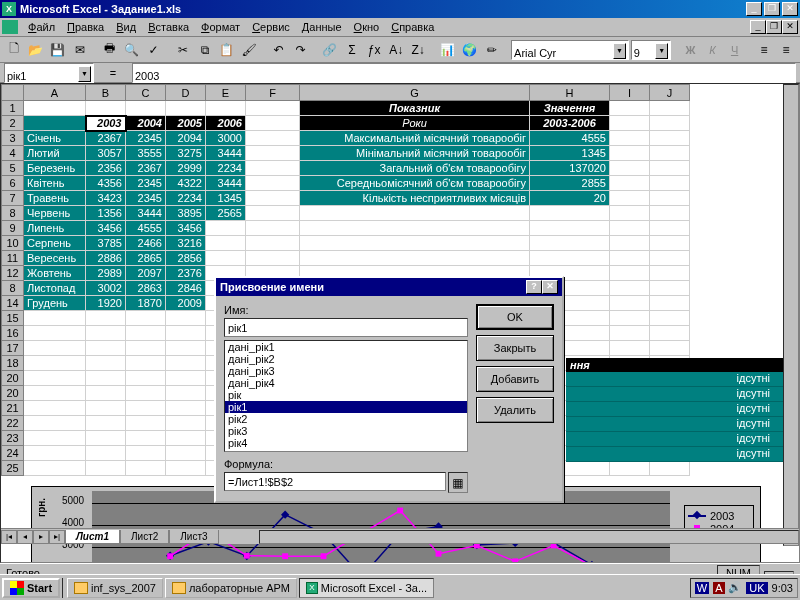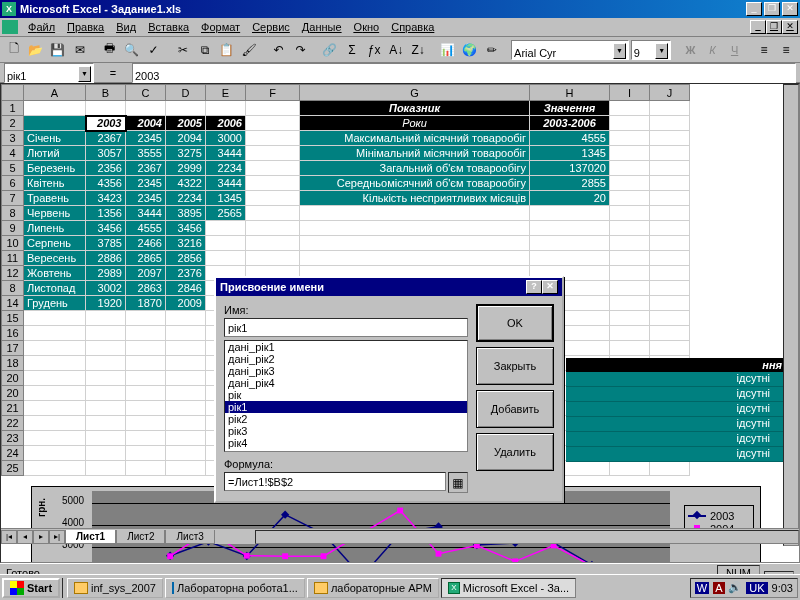--- a/index.html
+++ b/index.html
@@ -2,21 +2,21 @@
 <html><head>
 <meta charset="utf-8">
 <style>
 * { box-sizing: border-box; margin: 0; padding: 0; font-family: "MS Sans Serif", Tahoma, sans-serif; font-size: 11px; }
 body { background: #008080; width: 800px; height: 600px; overflow: hidden; position: relative; }
 .titlebar { background: linear-gradient(to right, #000080, #1084d0); color: #fff; height: 18px; display: flex; align-items: center; padding: 0 2px; }
 .titlebar .icon { width: 14px; height: 14px; background: #2a7; margin-right: 4px; display: flex; align-items: center; justify-content: center; color: #fff; font-size: 9px; font-weight: bold; }
 .titlebar .title { flex: 1; font-weight: bold; }
 .titlebar .winbtns { display: flex; gap: 2px; }
 .winbtn { width: 16px; height: 14px; background: #c0c0c0; border: 1px solid #fff; border-right-color: #000; border-bottom-color: #000; font-size: 9px; text-align: center; line-height: 11px; font-family: Marlett, sans-serif; }
-.menubar { background: #c0c0c0; height: 19px; display: flex; align-items: center; padding: 0 2px; border-bottom: 1px solid #808080; text-decoration: underline; }
+.menubar { background: #c0c0c0; height: 19px; display: flex; align-items: center; padding: 0 2px; border-bottom: 1px solid #808080; }
 .menubar .mbtn { padding: 2px 6px; }
 .menubar .mbtn.first { width: 16px; height: 14px; background: #2a7; margin-right: 4px; }
 .menubar .spacer { flex: 1; }
 .toolbar { background: #c0c0c0; height: 26px; display: flex; align-items: center; padding: 2px 4px; gap: 2px; border-bottom: 1px solid #808080; }
 .tbtn { width: 22px; height: 21px; border: 1px solid #c0c0c0; display: flex; align-items: center; justify-content: center; font-size: 12px; }
 .tsep { width: 6px; }
 .combo { height: 20px; background: #fff; border: 1px solid #808080; border-right-color: #fff; border-bottom-color: #fff; display: inline-flex; align-items: flex-end; padding: 0 2px; }
 .combo .drop { width: 13px; height: 16px; background: #c0c0c0; border: 1px solid #fff; border-right-color: #000; border-bottom-color: #000; text-align: center; font-size: 7px; line-height: 14px; margin-left: 2px; }
 .formulabar { background: #c0c0c0; height: 20px; display: flex; align-items: center; padding: 2px 4px; gap: 4px; border-bottom: 1px solid #808080; }
 .namebox { width: 90px; }
@@ -37,21 +37,21 @@
 .grid td.side-lbl { background: #008080; color: #fff; text-align: right; }
 .grid td.side-val { background: #008080; color: #fff; text-align: right; }
 .grid td.yearcell { background: #000; color: #fff; font-weight: bold; font-style: italic; text-align: right; }
 .grid td.yearcell.sel { background: #fff; color: #000; border: 2px solid #000; }
 .grid td.side-roky { background: #000; color: #fff; font-style: italic; text-align: center; }
 .corner { background: #c0c0c0; }
 
 .tabstrip { position: absolute; bottom: 18px; left: 0; right: 0; height: 16px; background: #c0c0c0; display: flex; align-items: center; border-top: 1px solid #808080; }
 .tabnav { width: 16px; height: 14px; border: 1px solid #808080; background: #c0c0c0; text-align: center; font-size: 8px; line-height: 12px; }
 .stab { padding: 1px 10px; background: #c0c0c0; border: 1px solid #808080; border-top: none; font-size: 10px; }
-.stab.active { background: #fff; font-weight: bold; }
+.stab.active { background: #fff; font-weight: bold; font-style: italic; }
 .hscroll { flex: 1; height: 14px; background: #c0c0c0; border: 1px inset #808080; margin-left: 40px; position: relative; }
 .vscroll { position: absolute; right: 0; top: 0; bottom: 16px; width: 16px; background: #c0c0c0; border: 1px inset #808080; }
 .status { background: #c0c0c0; height: 18px; display: flex; align-items: center; padding: 0 6px; border-top: 1px solid #fff; }
 .status .cell { border: 1px inset #808080; padding: 1px 8px; margin-left: 4px; }
 
 .chartbox { position: absolute; left: 30px; top: 402px; right: 38px; height: 105px; border: 1px solid #000; background: #c0c0c0; }
 .chart-plot { position: absolute; left: 60px; top: 4px; right: 90px; bottom: 6px; background: #808080; }
 .chart-plot .hl { position: absolute; left: 0; right: 0; border-top: 1px solid #000; }
 .chart-ylab { position: absolute; left: 26px; font-size: 10px; text-align: center; width: 30px; }
 .chart-ytitle { position: absolute; left: 4px; top: 30px; transform: rotate(-90deg); transform-origin: left top; font-size: 10px; font-weight: bold; }
@@ -64,34 +64,34 @@
 .dialog .dtitle { background: #000080; color: #fff; padding: 2px 4px; font-weight: bold; display: flex; align-items: center; }
 .dialog .dtitle .sp { flex: 1; }
 .dialog .dbody { padding: 8px; display: flex; gap: 8px; }
 .dialog .leftcol { flex: 1; }
 .dialog .lbl { margin-bottom: 2px; }
 .dialog input.textin { width: 100%; height: 19px; border: 1px inset #808080; padding: 1px 3px; background: #fff; }
 .dialog .listbox { width: 100%; height: 112px; border: 1px inset #808080; background: #fff; overflow-y: scroll; margin-top: 3px; }
 .dialog .listbox .item { padding: 0 3px; font-size: 11px; }
 .dialog .listbox .item.sel { background: #000080; color: #fff; }
 .dialog .rightcol { width: 78px; display: flex; flex-direction: column; gap: 5px; }
-.dialog .dbtn { height: 38px; border: 1px solid #000; background: #c0c0c0; box-shadow: inset 1px 1px 0 #fff, inset -1px -1px 0 #808080; }
+.dialog .dbtn { height: 26px; border: 1px solid #000; background: #c0c0c0; box-shadow: inset 1px 1px 0 #fff, inset -1px -1px 0 #808080; }
 .dialog .dbtn.default { border: 2px solid #000; }
 
 .taskbar { position: absolute; bottom: 0; left: 0; right: 0; height: 26px; background: #c0c0c0; border-top: 1px solid #fff; display: flex; align-items: center; padding: 2px; gap: 2px; }
 .startbtn { height: 20px; padding: 0 6px; border: 2px outset #fff; display: flex; align-items: center; gap: 3px; font-weight: bold; }
 .tbitem { height: 20px; padding: 0 6px; border: 1px outset #fff; display: flex; align-items: center; gap: 3px; font-size: 10px; max-width: 140px; overflow: hidden; white-space: nowrap; }
 .tbitem.active { border: 1px inset #808080; background: #dcdcdc; }
 .tray { margin-left: auto; height: 20px; border: 1px inset #808080; display: flex; align-items: center; padding: 0 4px; gap: 4px; font-size: 10px; }
 .winflag { width: 14px; height: 14px; background: conic-gradient(#f00 0 25%, #0a0 25% 50%, #00f 50% 75%, #ff0 75% 100%); }
 .ficon { width: 14px; height: 12px; background: #fc6; border: 1px solid #a70; }
 .wicon { width: 12px; height: 12px; background: #3af; border: 1px solid #06a; }
 .xicon { width: 12px; height: 12px; background: #2a7; border: 1px solid #063; color: #fff; font-size: 8px; text-align: center; line-height: 10px; }
 .behind-col { position: absolute; left: 565px; top: 274px; width: 220px; }
-.behind-col .bh { background: #000; color: #fff; font-style: italic; text-align: right; padding: 1px 4px; font-weight: bold; }
+.behind-col .bh { background: #000; color: #fff; font-style: italic; text-align: left; padding: 1px 4px; font-weight: bold; }
 .behind-col .br { background: #008080; color: #fff; text-align: right; padding: 0 16px; height: 15px; border-bottom: 1px solid #066; }
 svg.chartlines { position: absolute; left: 0; top: 0; width: 100%; height: 100%; }
 </style>
 </head>
 <body>
 
 <div class="titlebar">
   <div class="icon">X</div>
   <div class="title">Microsoft Excel - Задание1.xls</div>
   <div class="winbtns">
@@ -658,24 +658,20 @@
     <div class="winflag"></div>
     <span>Start</span>
   </div>
   <div style="width:3px;border-left:1px inset #808080;height:20px"></div>
   <div id="tbitems" style="display:flex;gap:2px">
       <div class="tbitem">
         <div class="ficon"></div>
         <span>inf_sys_2007</span>
       </div>
       <div class="tbitem">
-        <div class="wicon"></div>
-        <span>Лабораторна робота1...</span>
-      </div>
-      <div class="tbitem">
         <div class="ficon"></div>
         <span>лабораторные АРМ</span>
       </div>
       <div class="tbitem active">
         <div class="xicon">X</div>
         <span>Microsoft Excel - За...</span>
       </div>
     </div>
   <div class="tray">
     <span style="background:#008;color:#fff;padding:0 2px">W</span>

